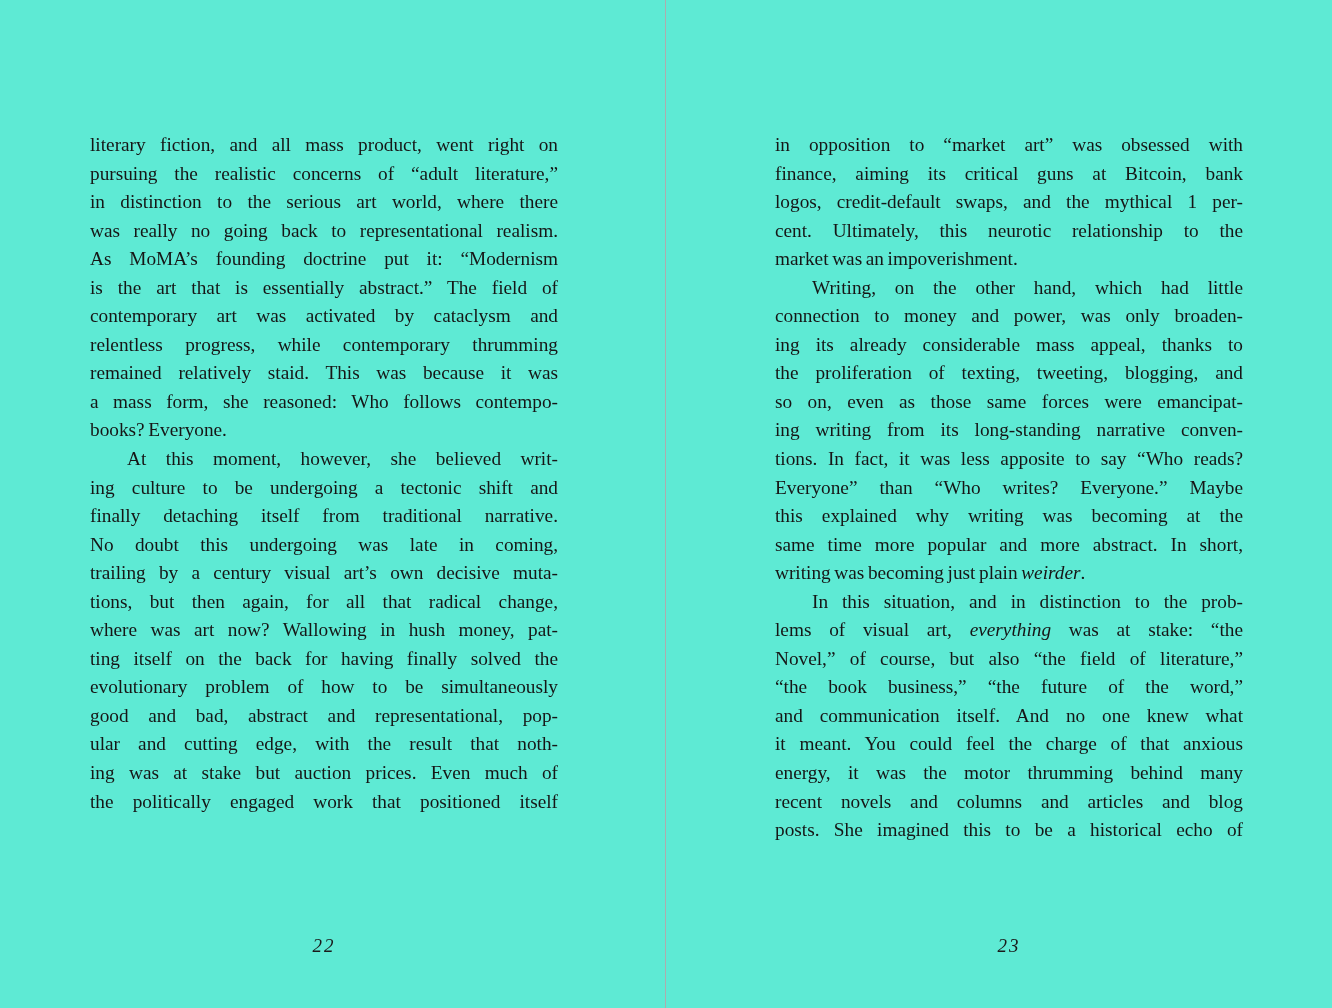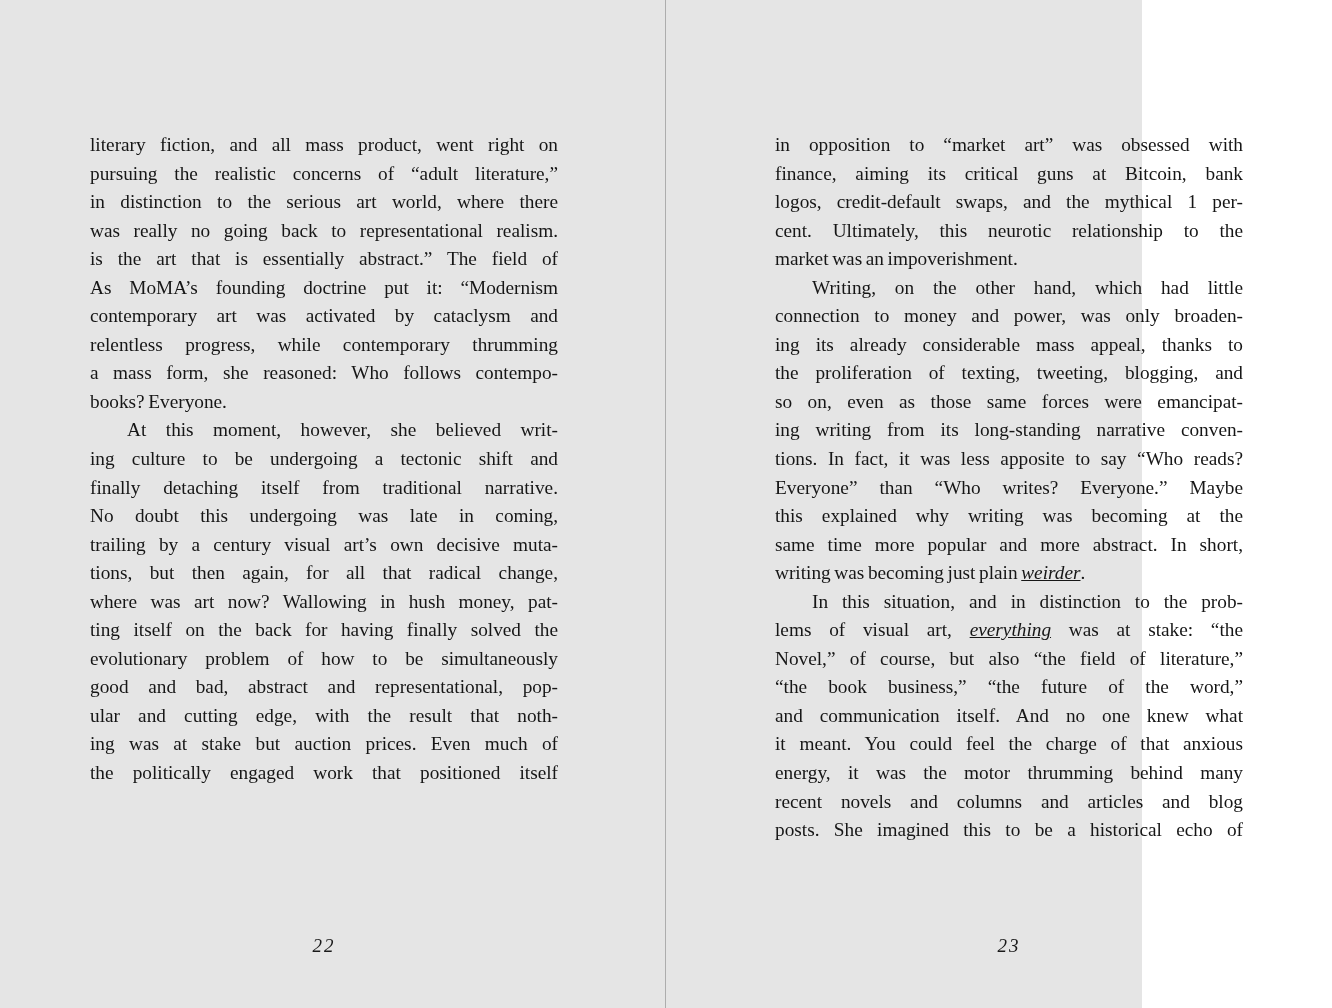--- a/index.html
+++ b/index.html
@@ -3,21 +3,21 @@
 <meta charset="utf-8">
 <style>
   html, body { margin: 0; padding: 0; }
   body {
     width: 1332px; height: 1008px;
     background: #ffffff;
     font-family: "Liberation Serif", serif;
     color: #161616;
     overflow: hidden;
   }
-  .spread { position: relative; width: 1142px; height: 1008px; background: #e5e5e5; }
+  .spread { position: relative; width: 1332px; height: 1008px; background: #5eead4; }
   .gutter-divider {
     position: absolute; left: 665px; top: 0;
     width: 1px; height: 1008px;
     background: #adadad;
   }
   .page-text {
     position: absolute; top: 131px; width: 468px;
     font-size: 19.3px; line-height: 28.55px;
     word-spacing: -1.2px;
   }
@@ -26,35 +26,36 @@
   .line { text-align: justify; text-align-last: justify; }
   .line.end { text-align-last: left; }
   .line.indent { text-indent: 37px; }
   .folio {
     position: absolute; top: 933px; width: 468px;
     text-align: center; font-size: 19px; line-height: 26px;
     letter-spacing: 2px; color: #1a1a1a; font-style: italic;
   }
   #left-folio  { left: 90px; }
   #right-folio { left: 775px; }
-  i { font-style: italic; text-decoration: underline; }
+  i { font-style: italic; }
 </style>
 </head>
 <body>
 
 <div class="spread">
   <div class="page-text" id="left-text">
       <div class="line"><span>literary fiction, and all mass product, went right on</span></div>
       <div class="line"><span>pursuing the realistic concerns of “adult literature,”</span></div>
       <div class="line"><span>in distinction to the serious art world, where there</span></div>
       <div class="line"><span>was really no going back to representational realism.</span></div>
+      <div class="line"><span>As MoMA’s founding doctrine put it: “Modernism</span></div>
       <div class="line"><span>is the art that is essentially abstract.” The field of</span></div>
-      <div class="line"><span>As MoMA’s founding doctrine put it: “Modernism</span></div>
       <div class="line"><span>contemporary art was activated by cataclysm and</span></div>
       <div class="line"><span>relentless progress, while contemporary thrumming</span></div>
+      <div class="line"><span>remained relatively staid. This was because it was</span></div>
       <div class="line"><span>a mass form, she reasoned: Who follows contempo-</span></div>
       <div class="line end"><span>books? Everyone.</span></div>
       <div class="line indent"><span>At this moment, however, she believed writ-</span></div>
       <div class="line"><span>ing culture to be undergoing a tectonic shift and</span></div>
       <div class="line"><span>finally detaching itself from traditional narrative.</span></div>
       <div class="line"><span>No doubt this undergoing was late in coming,</span></div>
       <div class="line"><span>trailing by a century visual art’s own decisive muta-</span></div>
       <div class="line"><span>tions, but then again, for all that radical change,</span></div>
       <div class="line"><span>where was art now? Wallowing in hush money, pat-</span></div>
       <div class="line"><span>ting itself on the back for having finally solved the</span></div>

